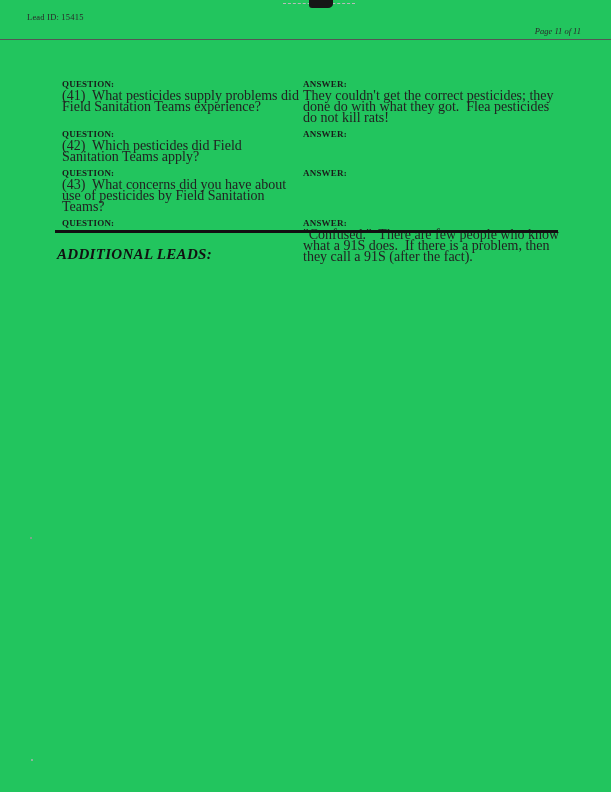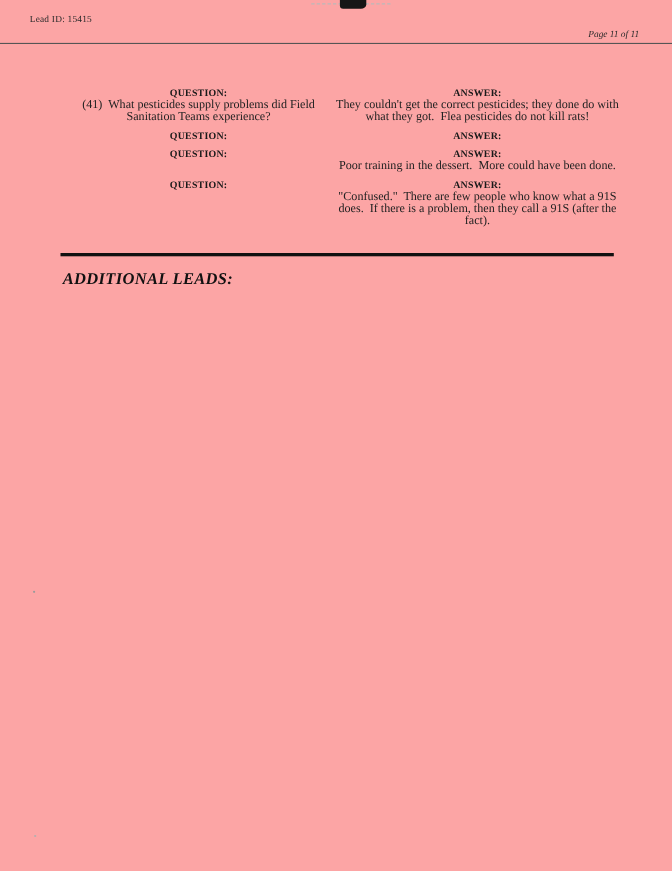--- a/index.html
+++ b/index.html
@@ -1,21 +1,21 @@
 <!DOCTYPE html>
 <html><head>
 <meta charset="utf-8">
 <style>
   * { margin: 0; padding: 0; box-sizing: border-box; }
   html, body { background: #ffffff; }
   .page {
     position: relative;
     width: 611px;
     height: 792px;
-    background: #fca5a5;
+    background: #22c55e;
     font-family: "Liberation Serif", "DejaVu Serif", serif;
     color: #1a1a1a;
     overflow: hidden;
   }
 
   
   .artifact-dashes {
     position: absolute;
     top: 3px; left: 283px; width: 72px; height: 0;
     border-top: 1px dashed #b9b9b9;
@@ -55,30 +55,29 @@
   .content {
     position: absolute;
     top: 79px;
     left: 62px;
     width: 503px;
   }
   .qa-row {
     display: grid;
     grid-template-columns: 241px 262px;
     margin-bottom: 6px;
-    text-align: center;
   }
   .qa-label {
     font-weight: bold;
     font-size: 9px;
     line-height: 11px;
     letter-spacing: 0.2px;
   }
   .qa-text {
-    font-size: 11px;
+    font-size: 14px;
     line-height: 11px;
     white-space: pre-wrap;
     color: #222;
   }
   .q-cell { padding-right: 4px; }
   .a-cell { padding-left: 0; }
 
   .section-divider {
     position: absolute;
     top: 230px; left: 55px; right: 53px;
@@ -118,33 +117,34 @@
       </div>
       <div class="a-cell">
         <div class="qa-label">ANSWER:</div>
         <div class="qa-text">They couldn't get the correct pesticides; they done do with what they got.  Flea pesticides do not kill rats!</div>
       </div>
     </div>
 
     <div class="qa-row">
       <div class="q-cell">
         <div class="qa-label">QUESTION:</div>
+        <div class="qa-text">(42)  Which pesticides did Field Sanitation Teams apply?</div>
       </div>
       <div class="a-cell">
         <div class="qa-label">ANSWER:</div>
       </div>
     </div>
 
     <div class="qa-row">
       <div class="q-cell">
         <div class="qa-label">QUESTION:</div>
+        <div class="qa-text">(43)  What concerns did you have about use of pesticides by Field Sanitation Teams?</div>
       </div>
       <div class="a-cell">
         <div class="qa-label">ANSWER:</div>
-        <div class="qa-text">Poor training in the dessert.  More could have been done.</div>
       </div>
     </div>
 
     <div class="qa-row">
       <div class="q-cell">
         <div class="qa-label">QUESTION:</div>
       </div>
       <div class="a-cell">
         <div class="qa-label">ANSWER:</div>
         <div class="qa-text">"Confused."  There are few people who know what a 91S does.  If there is a problem, then they call a 91S (after the fact).</div>

